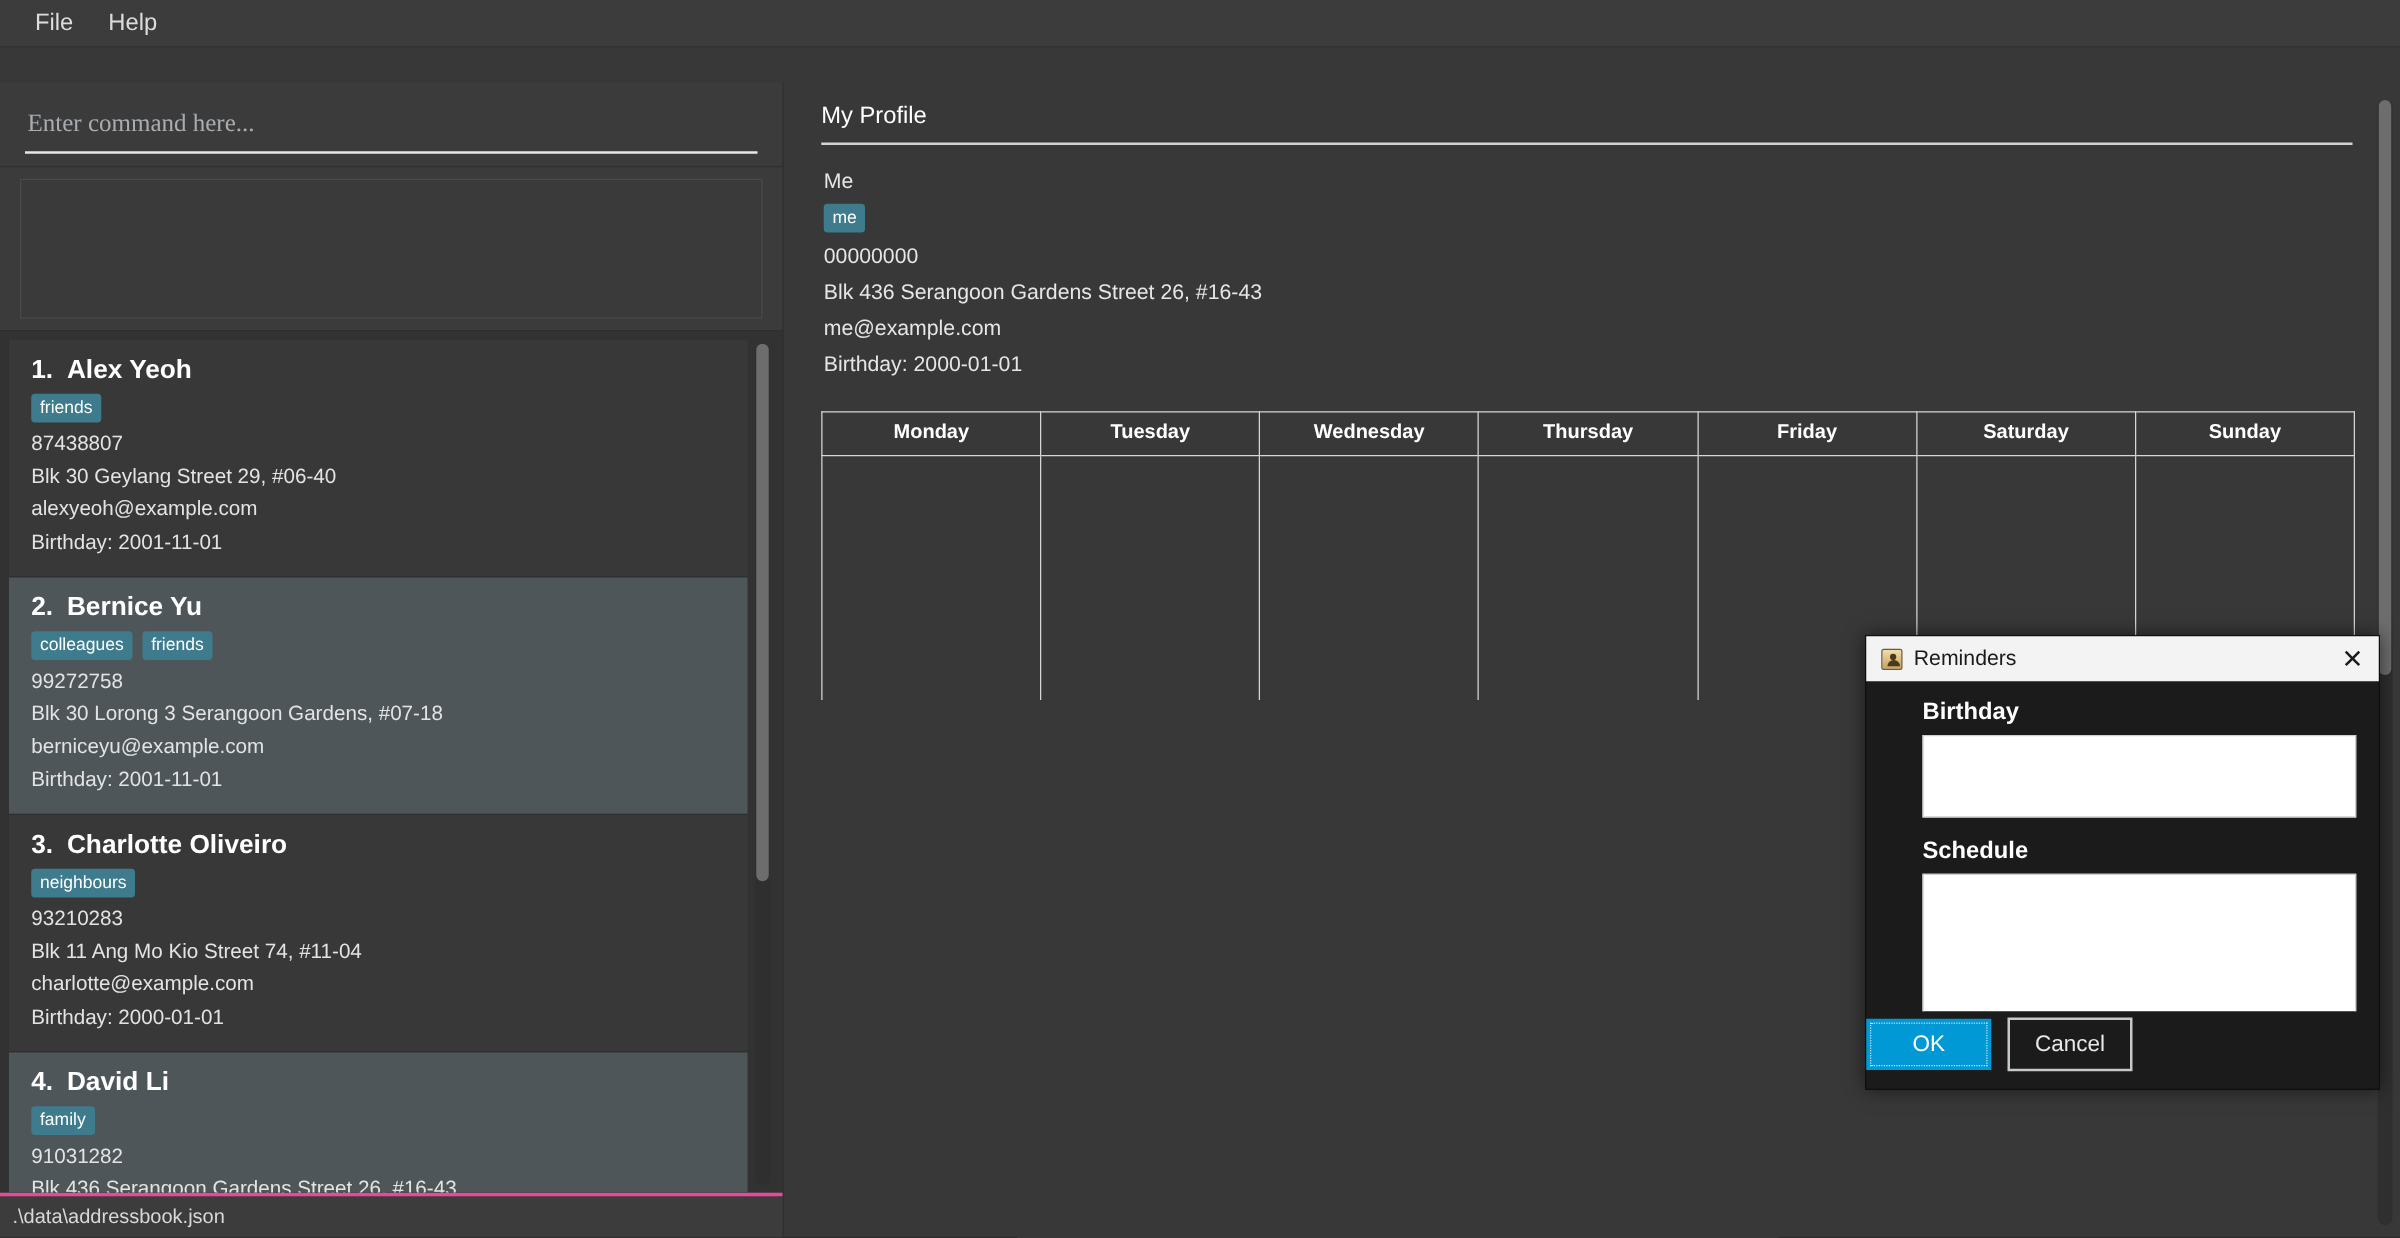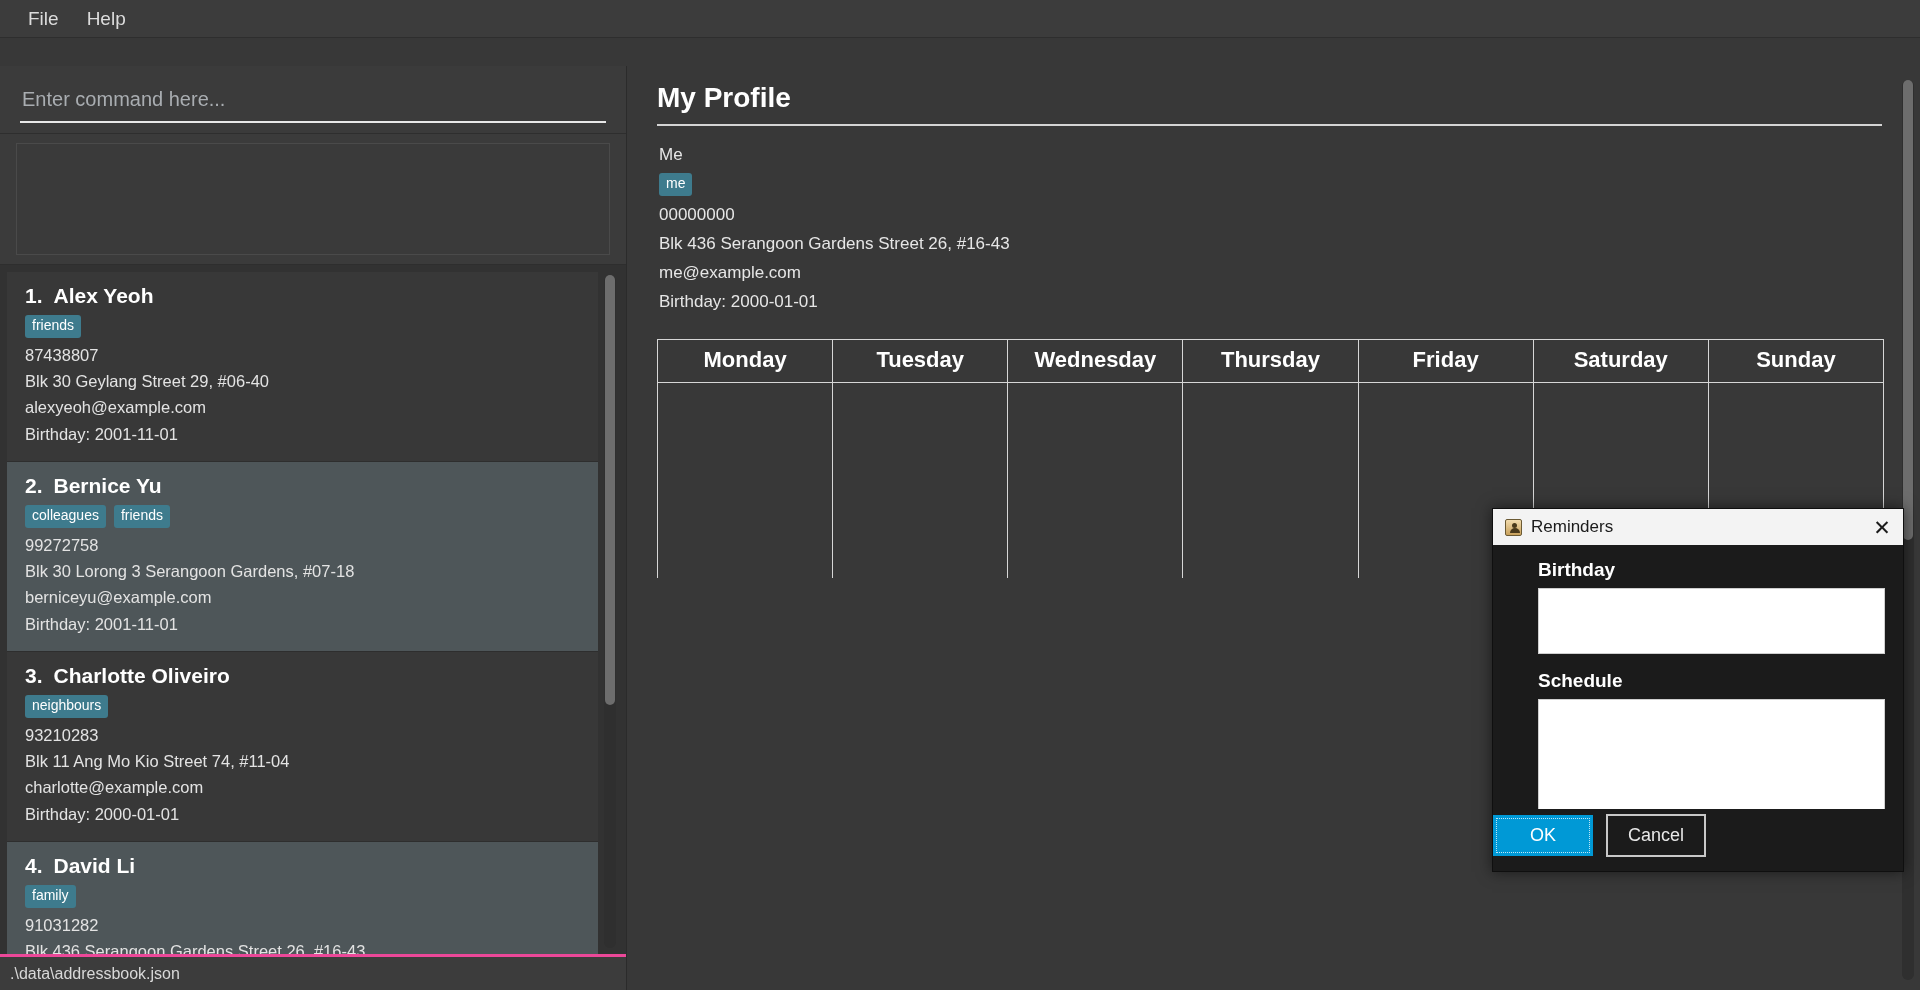--- a/index.html
+++ b/index.html
@@ -54,21 +54,21 @@
     padding: 18px 20px 10px 20px;
     border-bottom: 1px solid #2e2e2e;
   }
   .command-input {
     width: 100%;
     background: transparent;
     border: none;
     border-bottom: 2px solid #e8e8e8;
     color: #e8e8e8;
     font-size: 20px;
-    font-family: Liberation Sans, sans-serif;
+    font-family: Liberation Serif, serif;
     padding: 4px 2px 10px 2px;
     outline: none;
   }
   .command-input::placeholder { color: #a9adb1; }
 
   
   .result-wrap {
     background: #3b3b3b;
     padding: 9px 16px 9px 16px;
     border-bottom: 1px solid #2e2e2e;
@@ -159,22 +159,22 @@
     flex: 1;
     position: relative;
     background: #383838;
     overflow: hidden;
     min-width: 0;
   }
   .right-scrollport { padding: 12px 36px 0 22px; }
 
   .profile-title {
     color: #ffffff;
-    font-size: 28px;
-    font-weight: bold;
+    font-size: 19px;
+    font-weight: normal;
     padding: 4px 0 10px 8px;
   }
   .profile-rule {
     height: 2px;
     background: #d4d4d4;
     margin: 0 2px 14px 8px;
   }
   .profile-body { padding-left: 10px; }
   .profile-line {
     color: #e6e6e6;
@@ -186,21 +186,21 @@
   
   .schedule-wrap { margin: 22px 0 0 8px; }
   table.schedule {
     width: 100%;
     border-collapse: collapse;
     table-layout: fixed;
   }
   table.schedule th {
     border: 1px solid #d6d6d6;
     color: #ffffff;
-    font-size: 22px;
+    font-size: 16px;
     font-weight: bold;
     padding: 7px 0 9px 0;
     background: #383838;
   }
   table.schedule td {
     border: 1px solid #d6d6d6;
     border-top: none;
     border-bottom: none;
     height: 196px;
     background: #383838;

